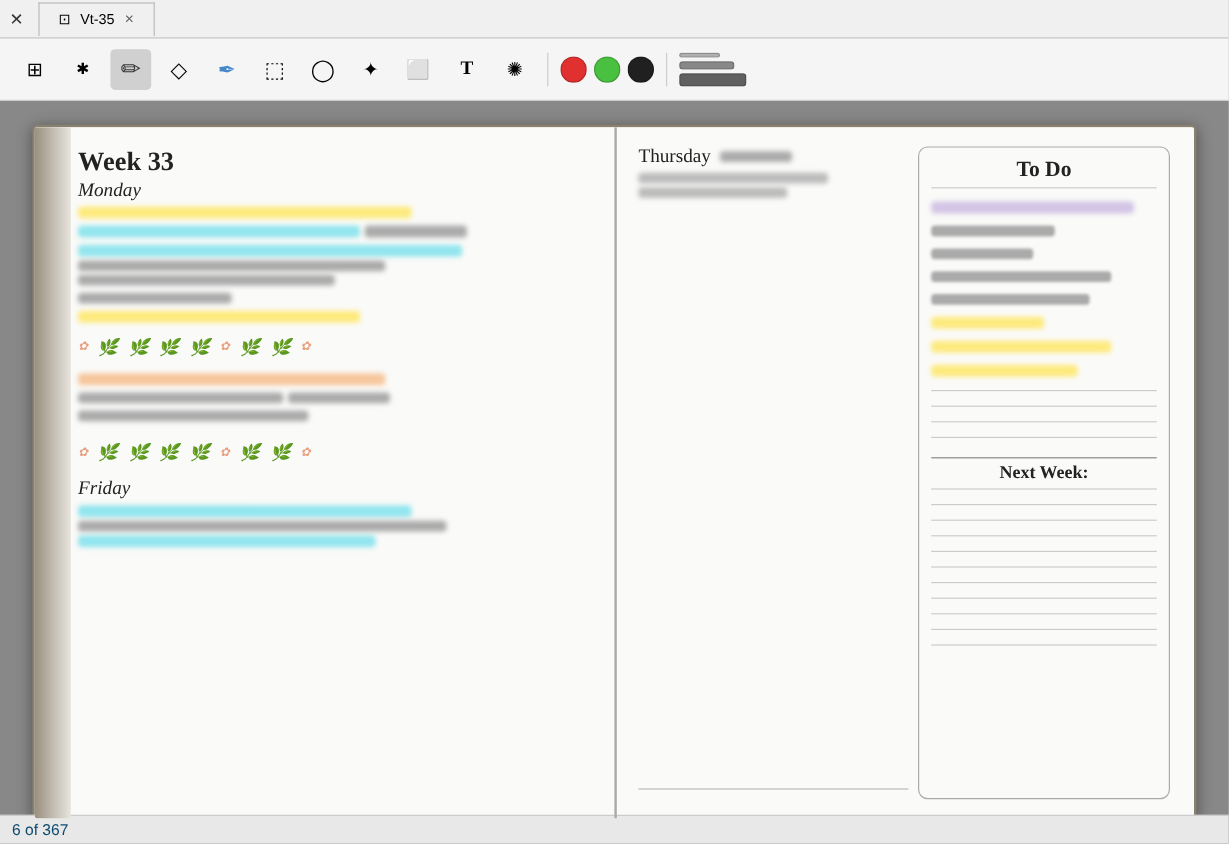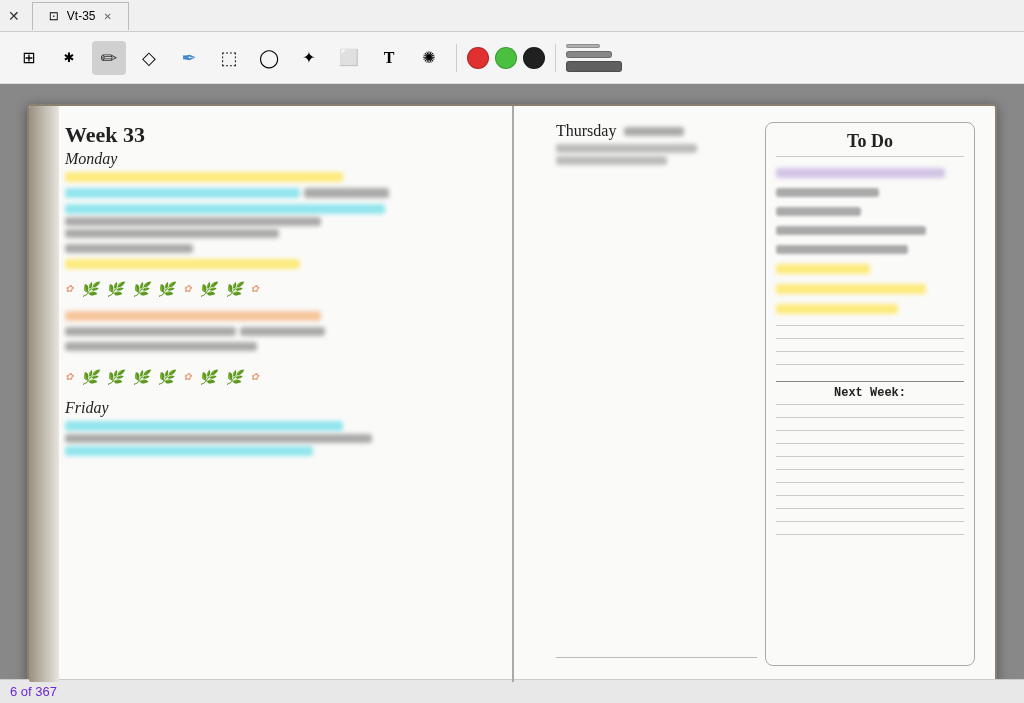--- a/index.html
+++ b/index.html
@@ -234,21 +234,20 @@
     .right-days {
       flex: 1;
       display: flex;
       flex-direction: column;
     }
     .thursday-section {
       flex: 1;
       border-bottom: 1px solid #bbb;
       padding-bottom: 8px;
       margin-bottom: 8px;
-      margin-left: 24px;
     }
     .friday-section {
       flex: 1;
     }
 
     
     .todo-box {
       width: 210px;
       min-width: 200px;
       border: 1.5px solid #aaa;
@@ -262,23 +261,23 @@
       font-size: 18px;
       font-weight: bold;
       font-family: Georgia, serif;
       text-align: center;
       margin-bottom: 6px;
       color: #222;
       border-bottom: 1px solid #ccc;
       padding-bottom: 4px;
     }
     .todo-section-title {
-      font-size: 12px;
+      font-size: 15px;
       font-weight: bold;
-      font-family: Liberation Mono, monospace;
+      font-family: Liberation Serif, serif;
       text-align: center;
       margin: 10px 0 6px;
       color: #222;
       border-top: 1.5px solid #888;
       border-bottom: 1px solid #ccc;
       padding: 4px 0;
     }
     .ruled-line {
       height: 1px;
       background: #ccc;
@@ -290,21 +289,21 @@
       position: absolute;
       bottom: 0;
       left: 0;
       right: 0;
       height: 24px;
       background: #e8e8e8;
       display: flex;
       align-items: center;
       padding: 4px 10px;
       font-size: 13px;
-      color: #6d28d9;
+      color: #0c4a6e;
       border-top: 1px solid #ccc;
     }
     .text-medium { background: #888; }
   </style>
 </head>
 <body>
 
 <div class="title-bar">
   <div class="title-bar-left">
     <span class="close-x">✕</span>

